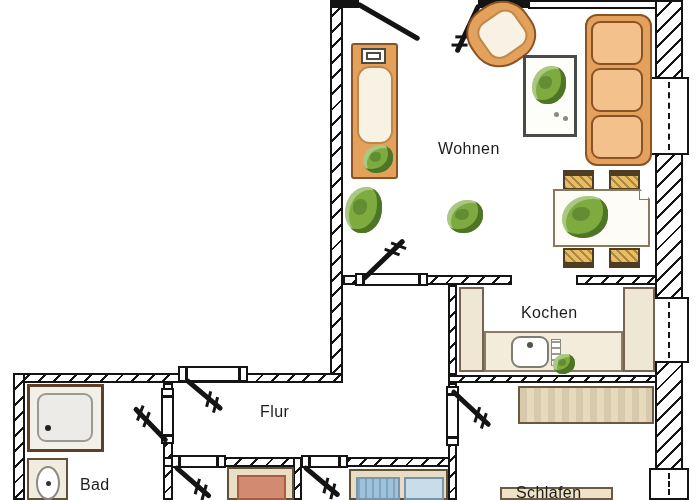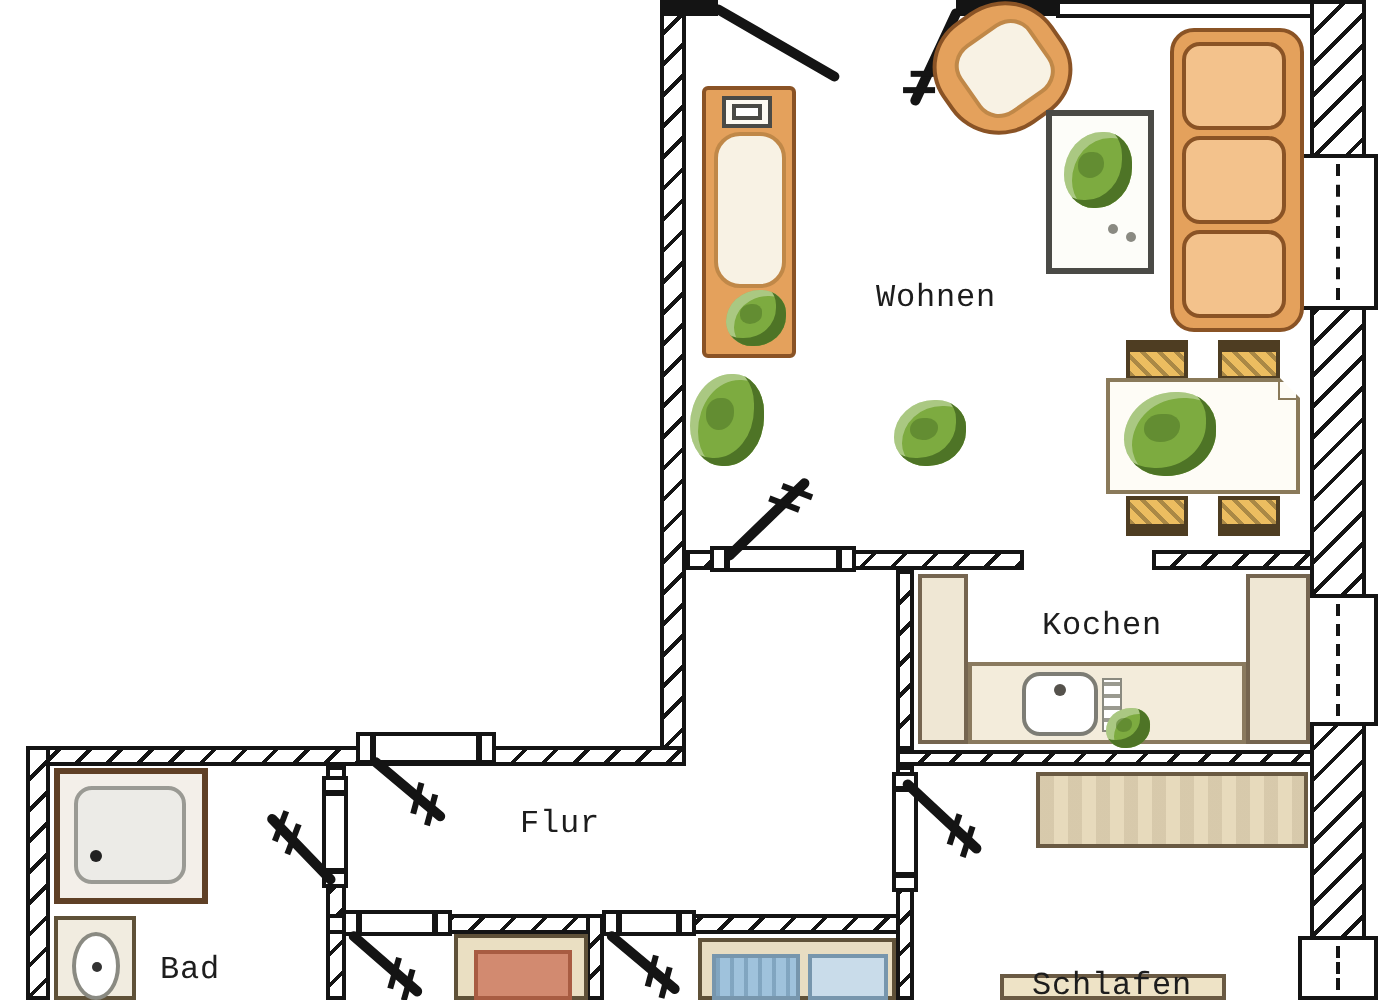--- a/index.html
+++ b/index.html
@@ -1,17 +1,17 @@
 <!DOCTYPE html>
 <html style="--wall: #141414; --paper: #ffffff; --upholstery: #e4a15c; --upholstery-light: #f3c28c; --upholstery-dark: #8a5325; --cushion: #f8f2e4; --wood: #e7dabc; --wood-dark: #6a5a43; --counter: #f3ecdb; --green: #7dab40; --green-dark: #4e7426; --bed-red: #d28a70; --bed-red-dark: #a85c42; --bed-blue: #9fc2dc; --bed-blue-light: #c9dcea; --seat-yellow: #ecbd60;"><head>
 <meta charset="utf-8">
 <style>
   html,body{margin:0;padding:0;background:#fff;}
   .stage{position:relative;width:700px;height:500px;background:var(--paper,#fff);overflow:hidden;
-         font-family:Liberation Mono, monospace;}
+         font-family:Liberation Sans, sans-serif;}
   
   .wall{position:absolute;box-sizing:border-box;border:2px solid var(--wall);
         background:repeating-linear-gradient(135deg,#fff 0 9px,var(--wall) 9px 11px);}
   .wsolid{position:absolute;background:var(--wall);}
   
   .window{position:absolute;box-sizing:border-box;background:#fff;border:2px solid var(--wall);}
   .window.v::after{content:"";position:absolute;left:50%;top:3px;bottom:3px;border-left:2px dashed var(--wall);transform:translateX(-50%);}
   
   .df{position:absolute;box-sizing:border-box;background:#fff;border:2px solid var(--wall);}
   .df::before,.df::after{content:"";position:absolute;background:var(--wall);}

